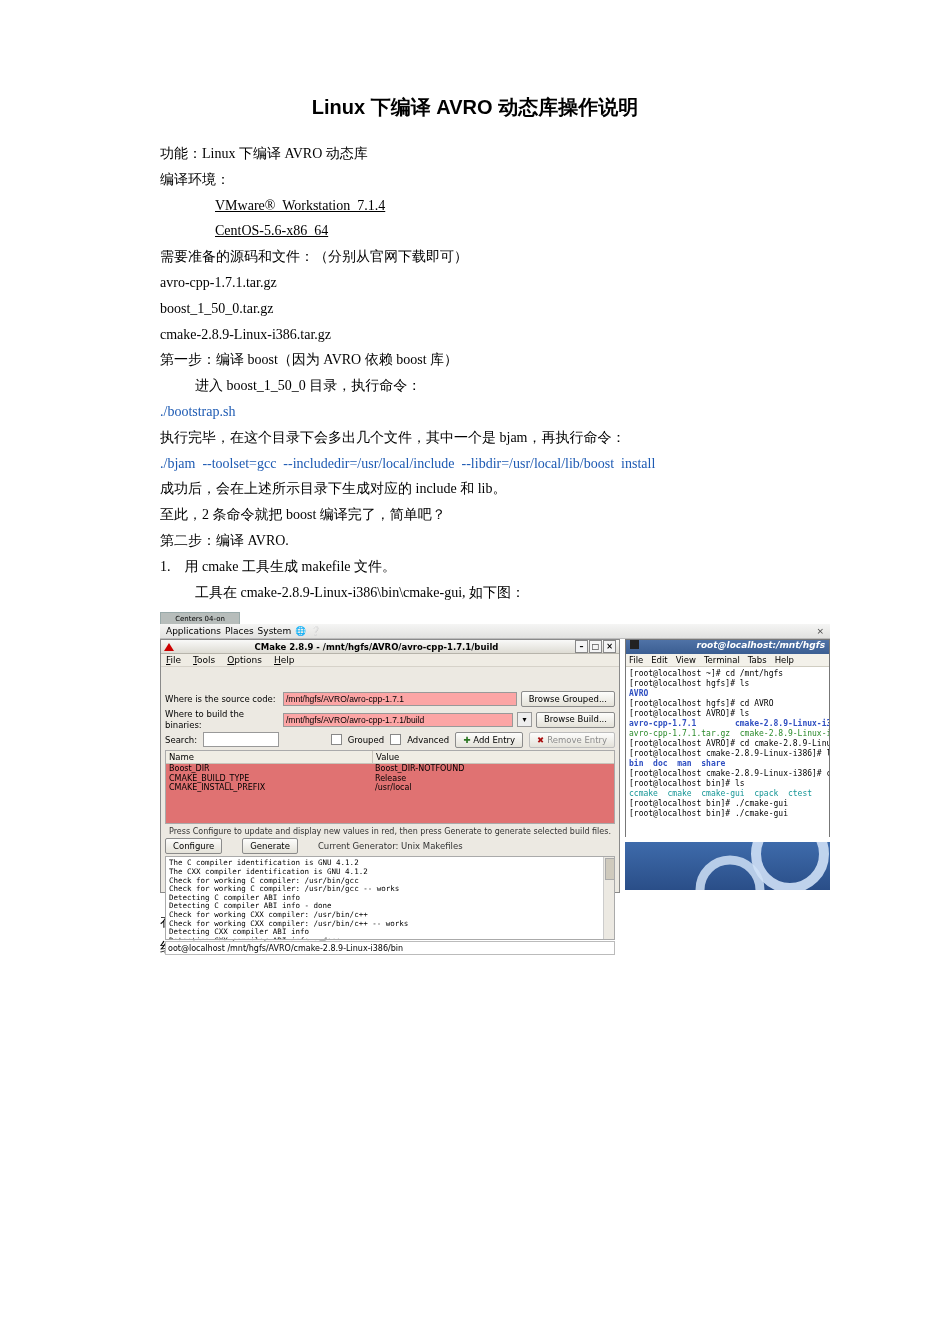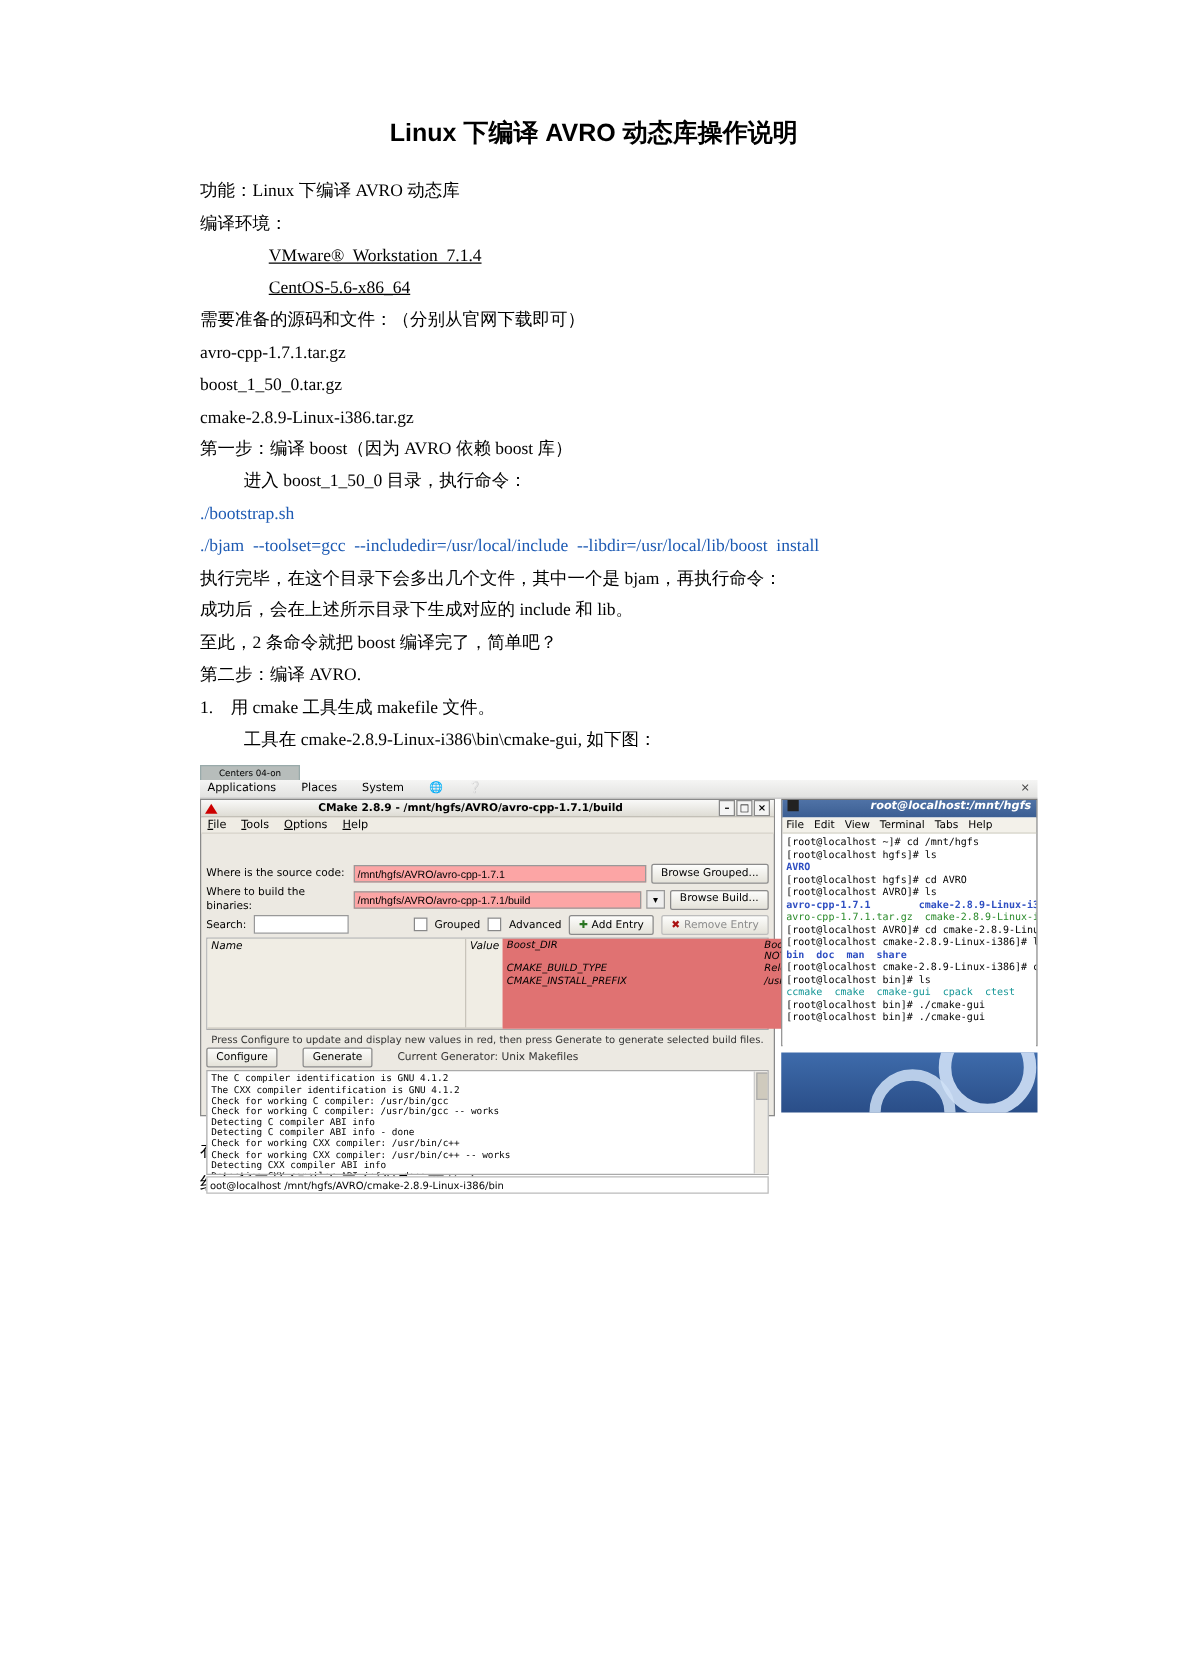--- a/index.html
+++ b/index.html
@@ -51,21 +51,21 @@
     display:flex;align-items:center;justify-content:center;
   }
   
   .gnome-panel {
     position: absolute;
     left: 0; top: 12px; right: 0; height: 14px;
     background: linear-gradient(#f5f5f4,#e2e2e0);
     border-bottom: 1px solid #bcbcbc;
     display: flex;
     align-items: center;
-    gap: 20px;
+    gap: 4px;
     padding-left: 6px;
     font-size: 9px;
   }
   .gnome-panel .tiny-x {
     position:absolute; right:6px; top:2px;
     font-size:9px; color:#444;
   }
   
   .cmake-win {
     position: absolute;
@@ -119,21 +119,21 @@
     display:flex;align-items:center;gap:6px;margin:2px 0 2px 0;font-size:8.5px;
   }
   .opts-row .spacer{flex:1;}
   .chk{width:9px;height:9px;border:1px solid #888;background:#fff;display:inline-block;}
   .opts-row .grey-btn { color:#8c8c8c; border-color:#bdbdbd; }
   .opts-row .plus{color:#2a7521;font-weight:bold;margin-right:3px;}
   .opts-row .minus{color:#a11;font-weight:bold;margin-right:3px;}
 
   .cache-table {
     border:1px solid #aaa;background:#fff;height:72px;
-    display:flex;flex-direction:row;font-style:italic;
+    display:flex;flex-direction:column;
   }
   .cache-header{
     display:flex;background:#f0ede4;border-bottom:1px solid #c8c4ba;font-size:8.5px;
   }
   .cache-header div:first-child{width:200px;padding:1px 3px;border-right:1px solid #c8c4ba;}
   .cache-header div:last-child{flex:1;padding:1px 3px;}
   .cache-rows{flex:1;background:#e07272;}
   .cache-rows .crow{display:flex;font-size:8px;color:#000;}
   .cache-rows .crow div:first-child{width:200px;padding:0 3px;}
   .cache-rows .crow div:last-child{flex:1;padding:0 3px;}
@@ -204,22 +204,22 @@
   <p class="line indent1">VMware®  Workstation  7.1.4</p>
   <p class="line indent1">CentOS-5.6-x86_64</p>
   <p class="line">需要准备的源码和文件：（分别从官网下载即可）</p>
   <p class="line">avro-cpp-1.7.1.tar.gz</p>
   <p class="line">boost_1_50_0.tar.gz</p>
   <p class="line">cmake-2.8.9-Linux-i386.tar.gz</p>
 
   <p class="line">第一步：编译 boost（因为 AVRO 依赖 boost 库）</p>
   <p class="line indent2">进入 boost_1_50_0 目录，执行命令：</p>
   <p class="line blue">./bootstrap.sh</p>
+  <p class="line">执行完毕，在这个目录下会多出几个文件，其中一个是 bjam，再执行命令：</p>
   <p class="line blue">./bjam  --toolset=gcc  --includedir=/usr/local/include  --libdir=/usr/local/lib/boost  install</p>
-  <p class="line">执行完毕，在这个目录下会多出几个文件，其中一个是 bjam，再执行命令：</p>
   <p class="line">成功后，会在上述所示目录下生成对应的 include 和 lib。</p>
   <p class="line">至此，2 条命令就把 boost 编译完了，简单吧？</p>
 
   <p class="line">第二步：编译 AVRO.</p>
   <p class="line">1.    用 cmake 工具生成 makefile 文件。</p>
   <p class="line indent2">工具在 cmake-2.8.9-Linux-i386\bin\cmake-gui, 如下图：</p>
 
   <div class="shot-wrap">
     <div class="tab-strip">Centers 04-on</div>
 

